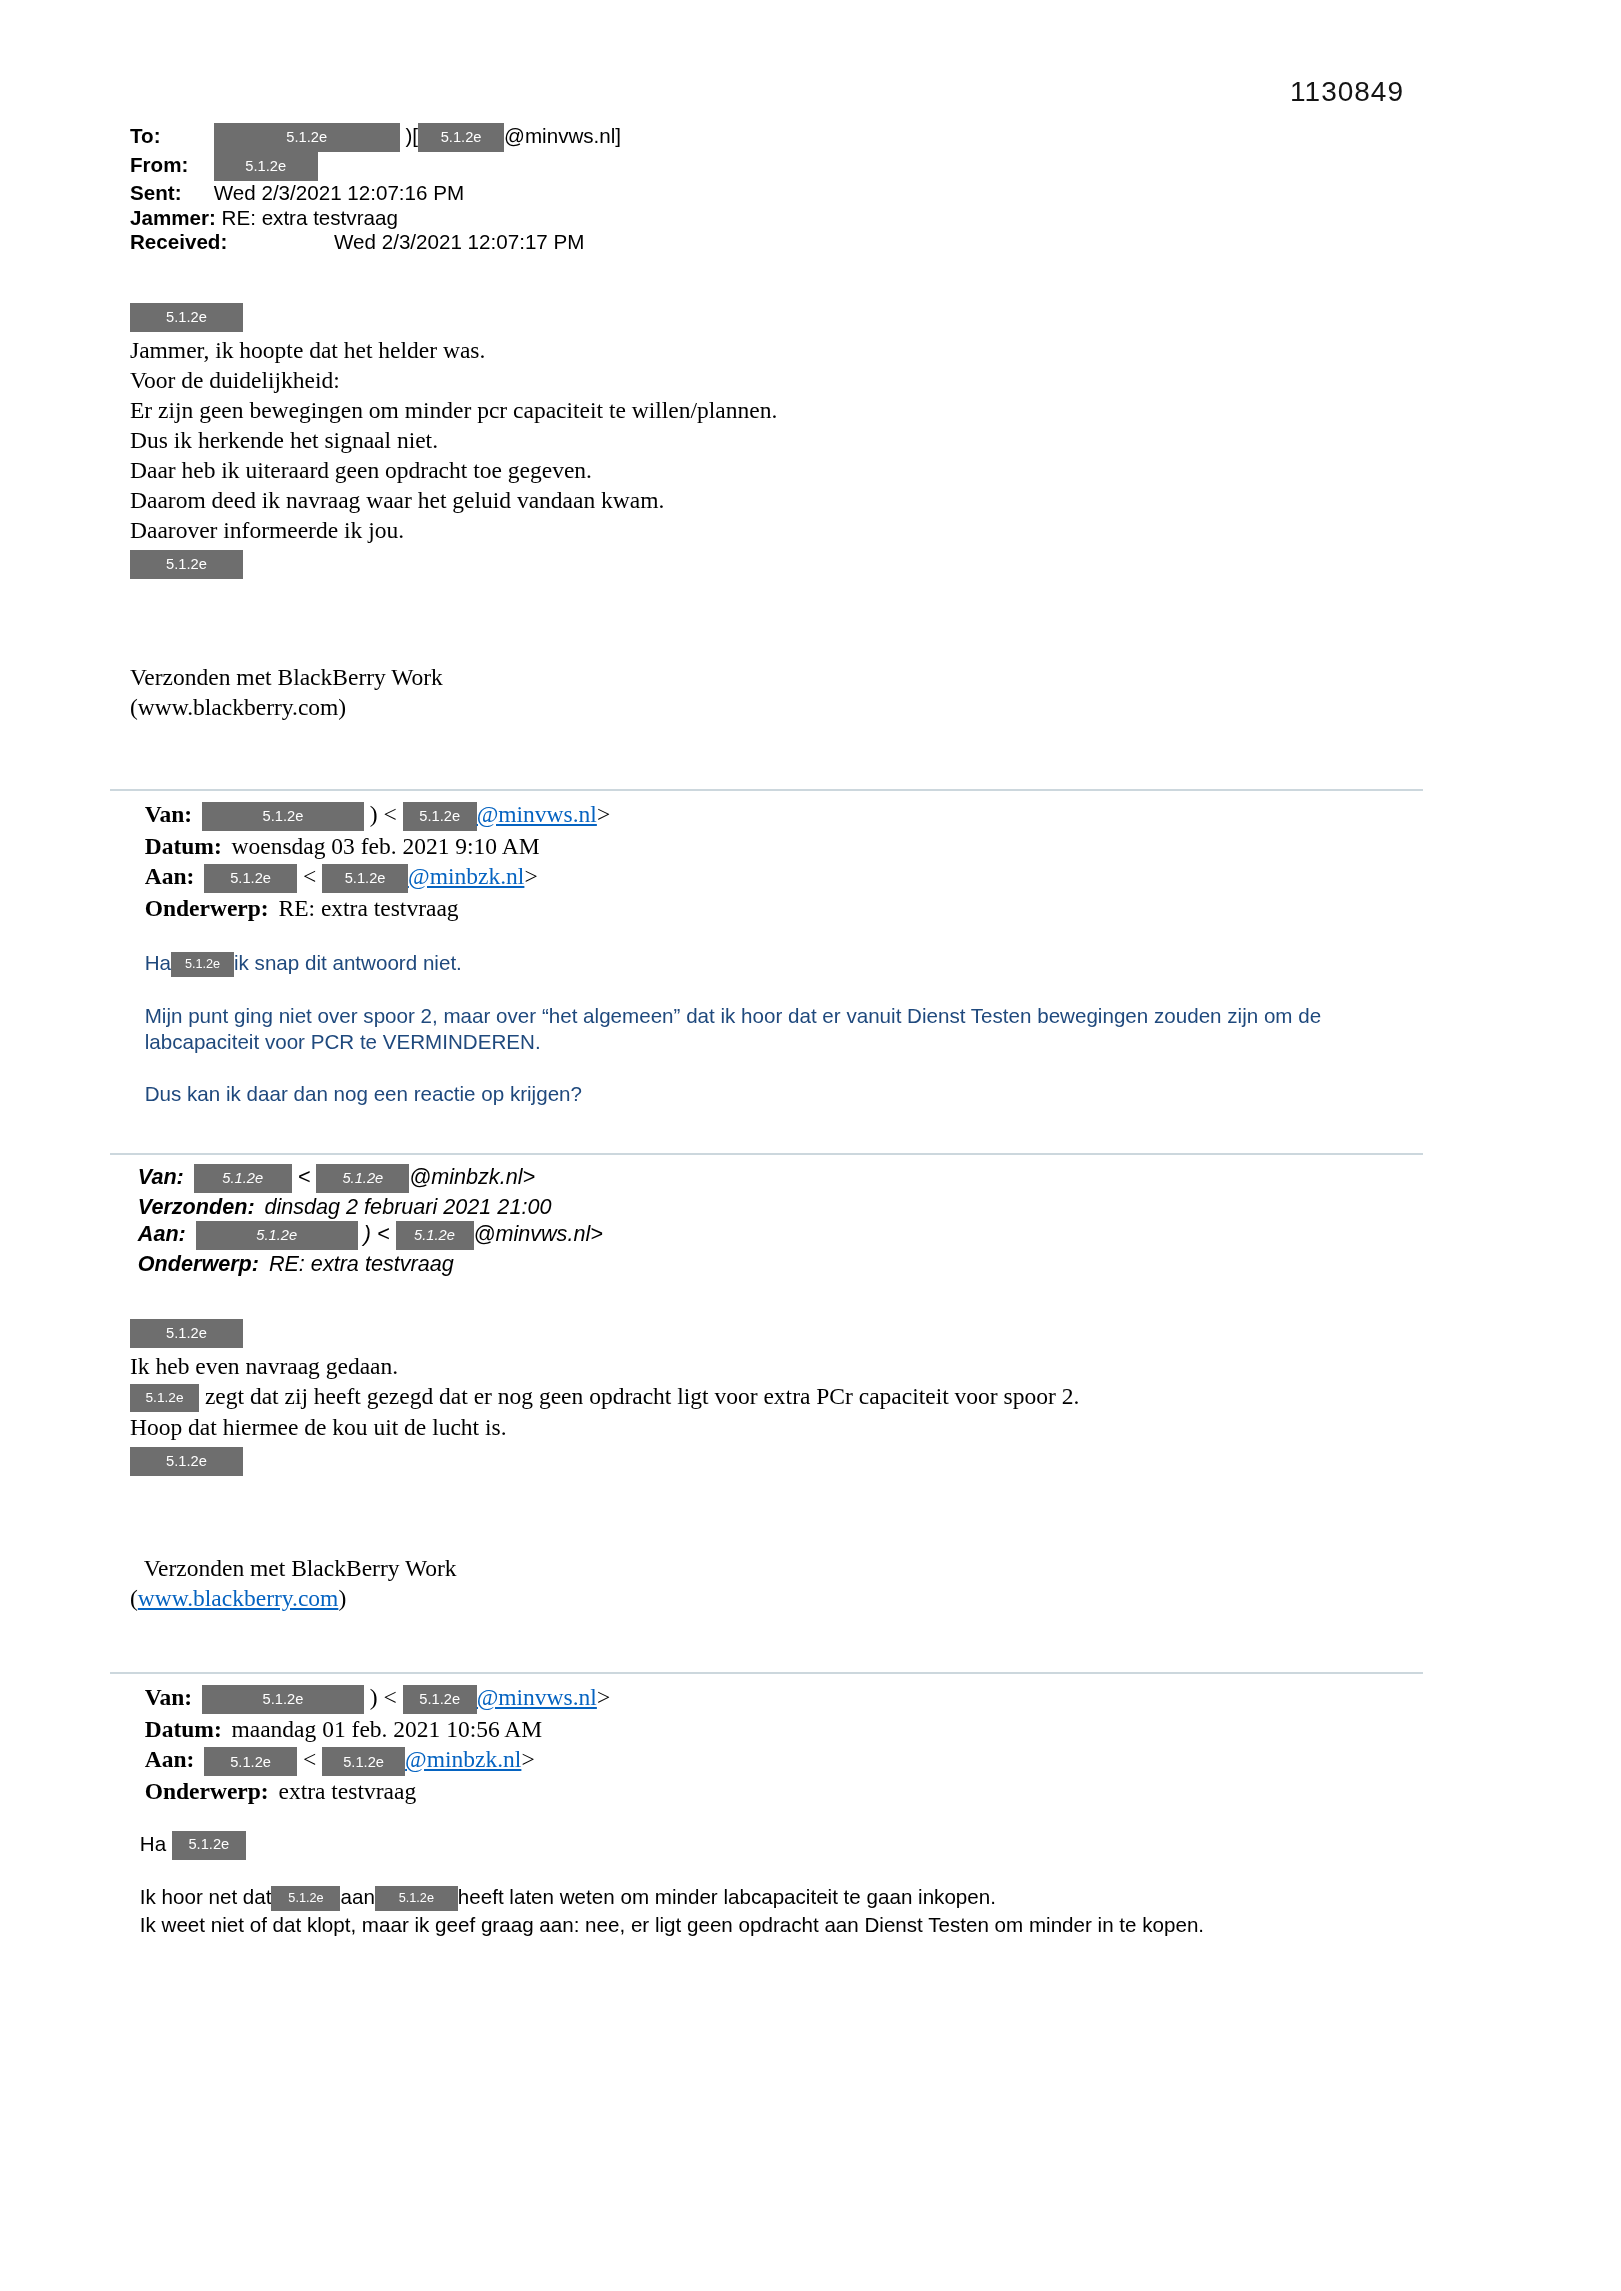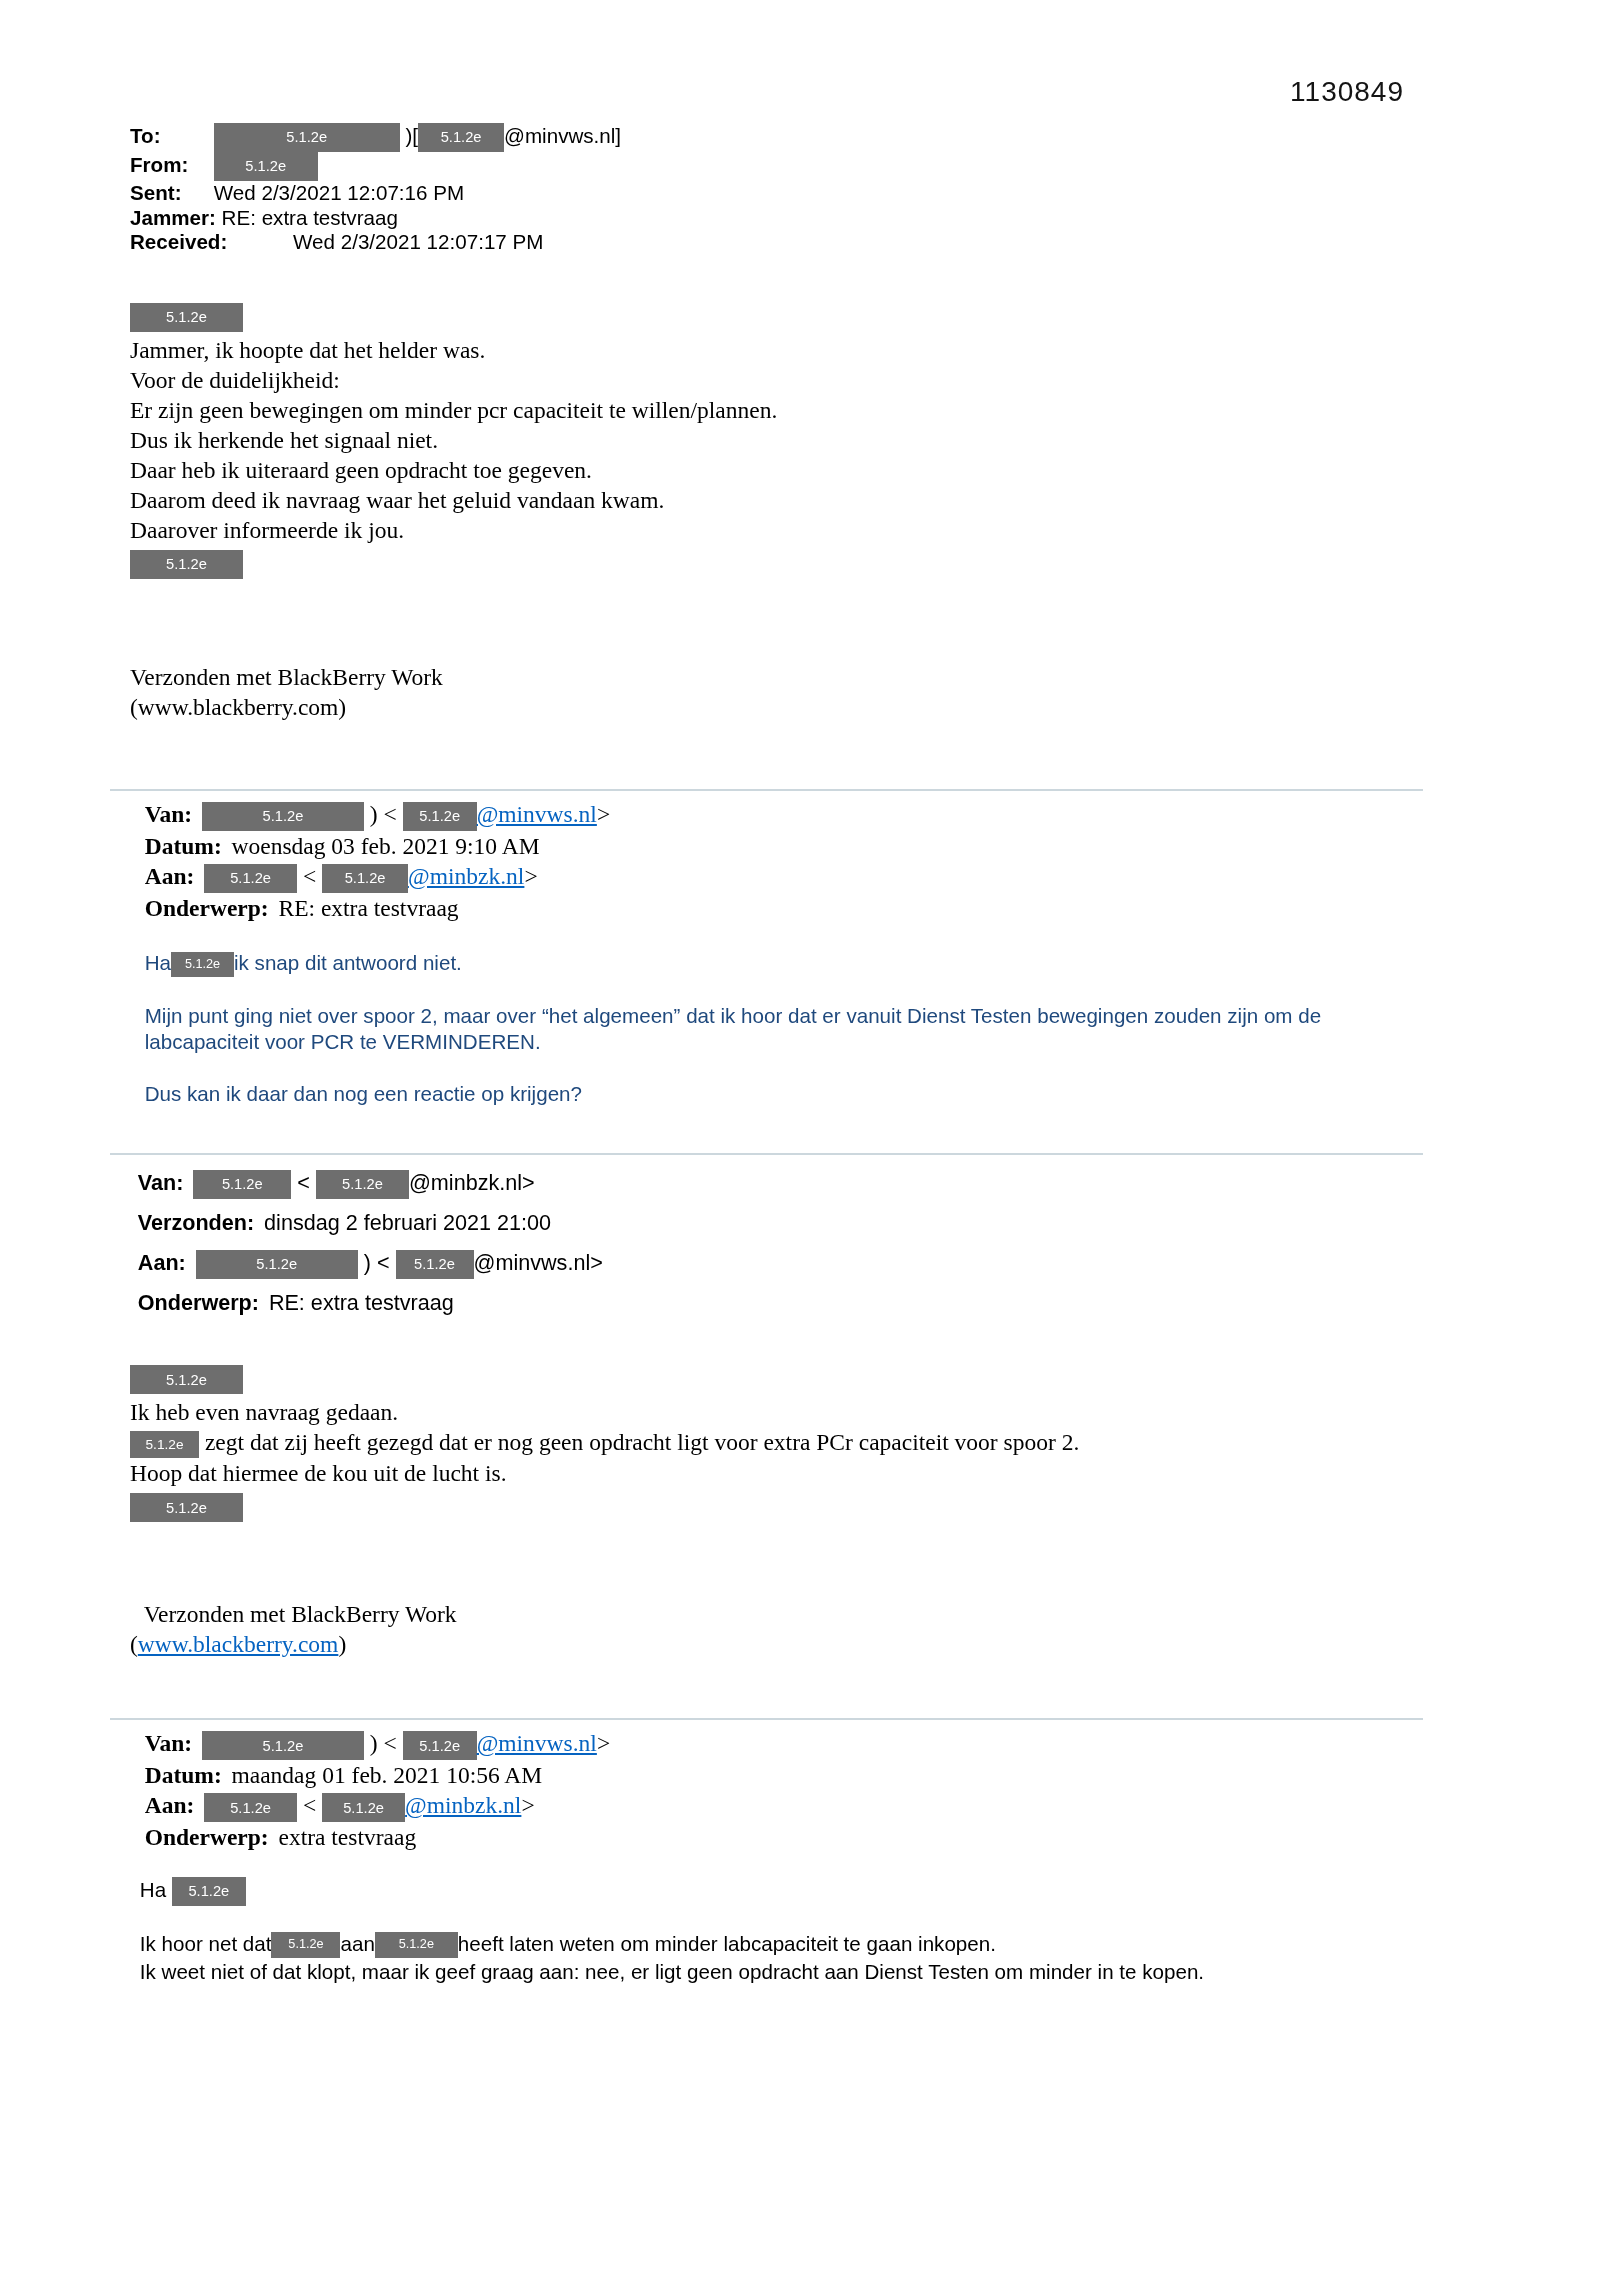--- a/index.html
+++ b/index.html
@@ -25,40 +25,40 @@
   .h32 { height:31px; }
   .w64{width:63px} .w70{width:69px} .w75{width:74px} .w80{width:78px}
   .w85{width:83px} .w88{width:86px} .w95{width:93px} .w100{width:98px}
   .w106{width:104px} .w110{width:108px} .w115{width:113px}
   .w165{width:162px} .w190{width:186px}
 
   
   .hdr { font-family:"Liberation Sans", sans-serif; font-size:20.6px; line-height:24.5px; }
   .hrow { white-space:nowrap; }
   .hlabel { display:inline-block; min-width:78px; font-weight:bold; }
-  .received-val { margin-left:60px; }
+  .received-val { margin-left:101px; }
 
   
   .serif { font-family:"Liberation Serif", serif; font-size:23.5px; line-height:30px; }
   .msg1 { margin-top:43px; }
   .redact-line { padding:2px 0 2.9px; }
   .sig1 { margin-top:80px; }
   .sig2 { margin-top:74px; }
   .sig-indent { margin-left:13.7px; }
 
   
   .rule { border:none; border-top:2.9px solid #ccd7dd; margin-left:-19.6px; }
   .rule1 { margin-top:67px; }
   .rule2 { margin-top:45px; }
   .rule3 { margin-top:59px; }
 
   
   .qhdr { margin-left:14.7px; white-space:nowrap; }
   .qhdr-serif { font-family:"Liberation Serif", serif; font-size:23.5px; line-height:30px; }
-  .qhdr-sans  { font-family:"Liberation Sans", sans-serif; font-size:21.6px; line-height:40px; margin-left:7.8px; }
+  .qhdr-sans  { font-family:"Liberation Sans", sans-serif; font-size:21.6px; line-height:27px; margin-left:7.8px;font-style:italic; }
   .qhdr b { margin-right:3.9px;text-align:center; }
   .qrow { white-space:nowrap; }
   a.mail-link { color:#0563c1; text-decoration:underline; cursor:pointer; }
 
   
   .blue-msg {
     margin:27.4px 0 0 14.7px; color:#1f497d;
     font-family:"Liberation Sans", sans-serif; font-size:20.6px; line-height:26.5px;
   }
   .blue-msg .para { margin:0 0 25.5px 0; max-width:1382px; }

